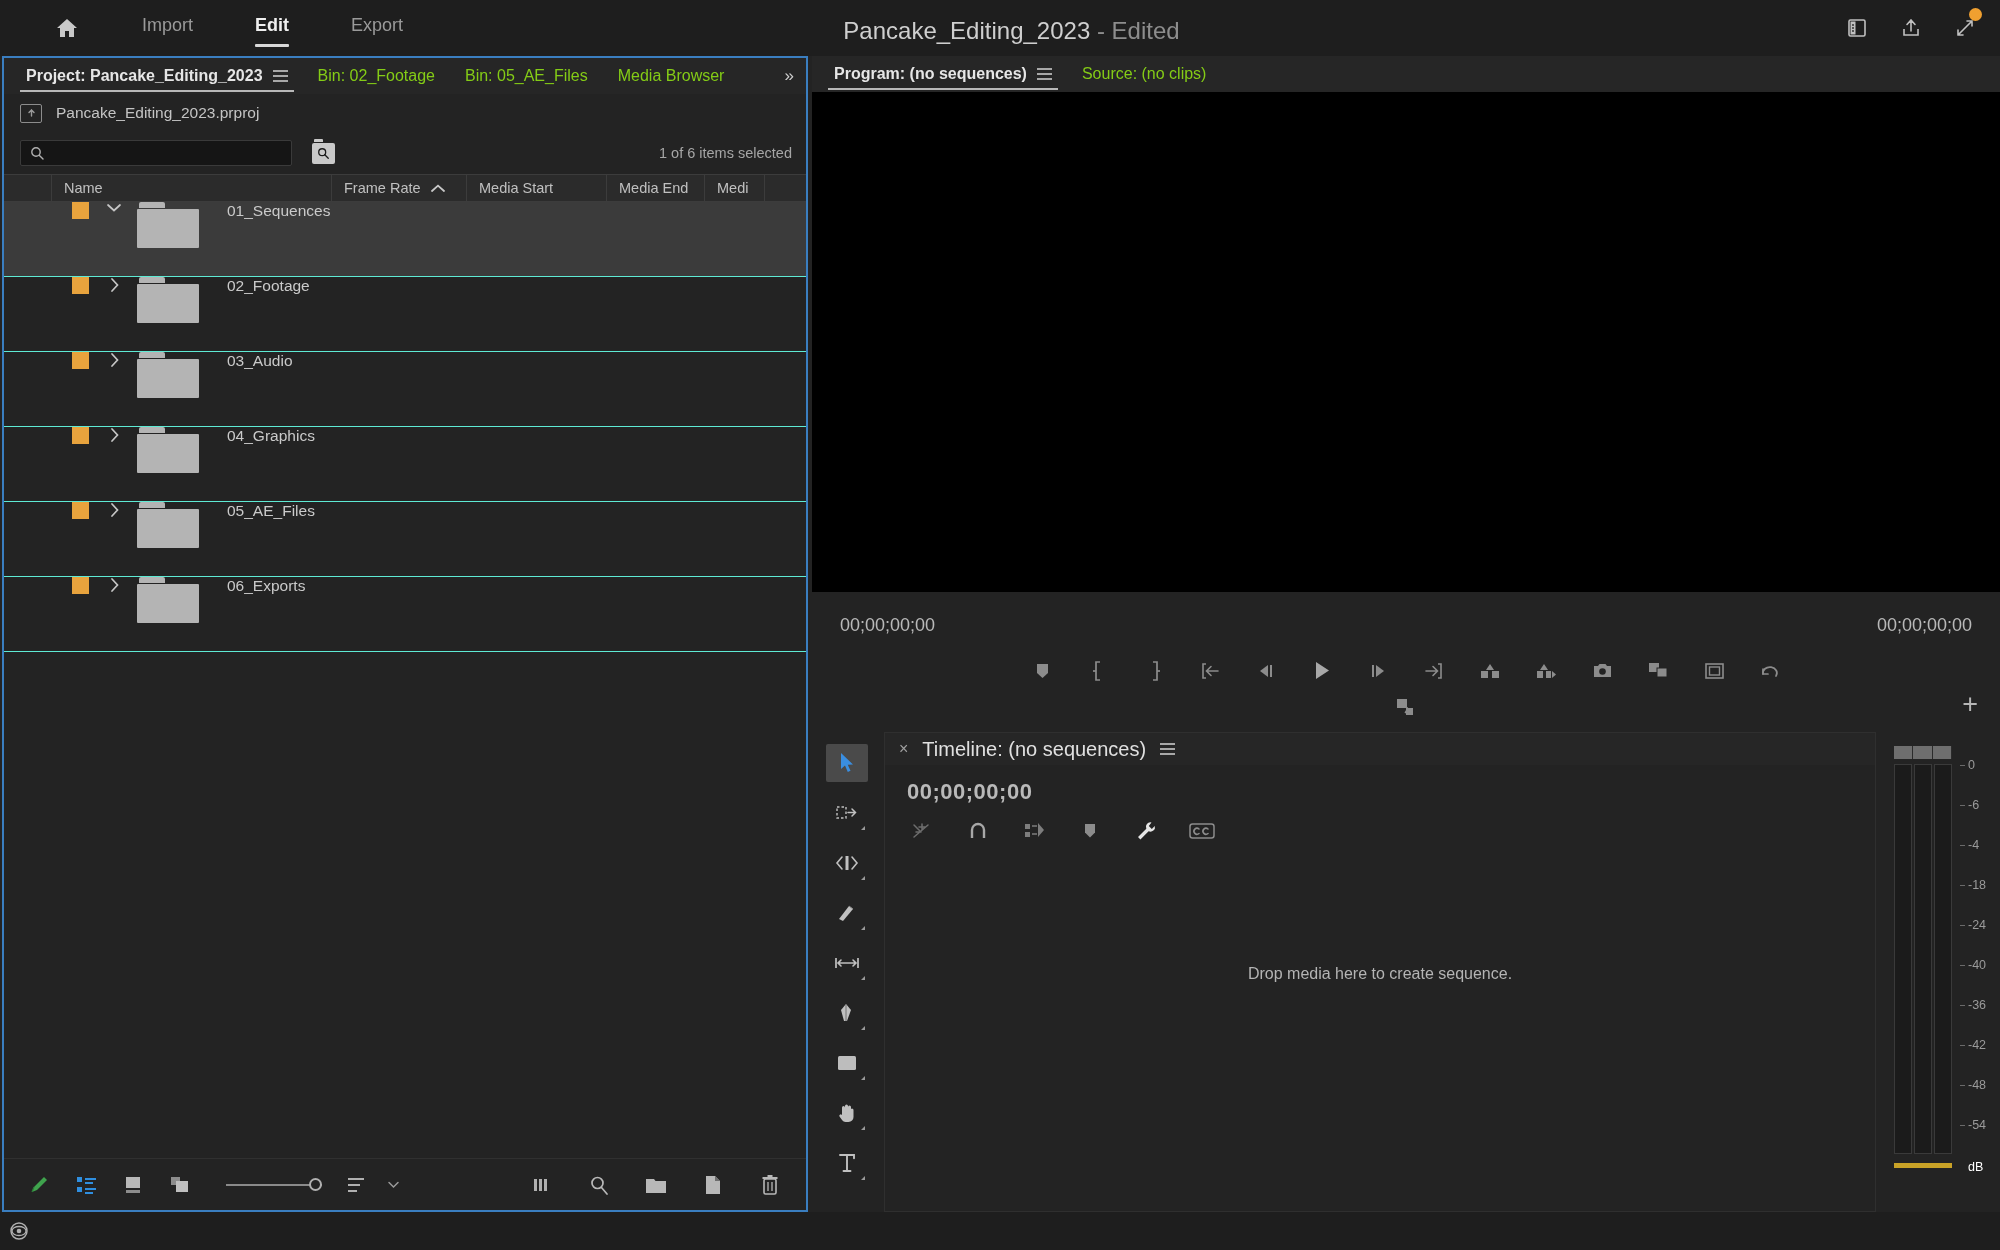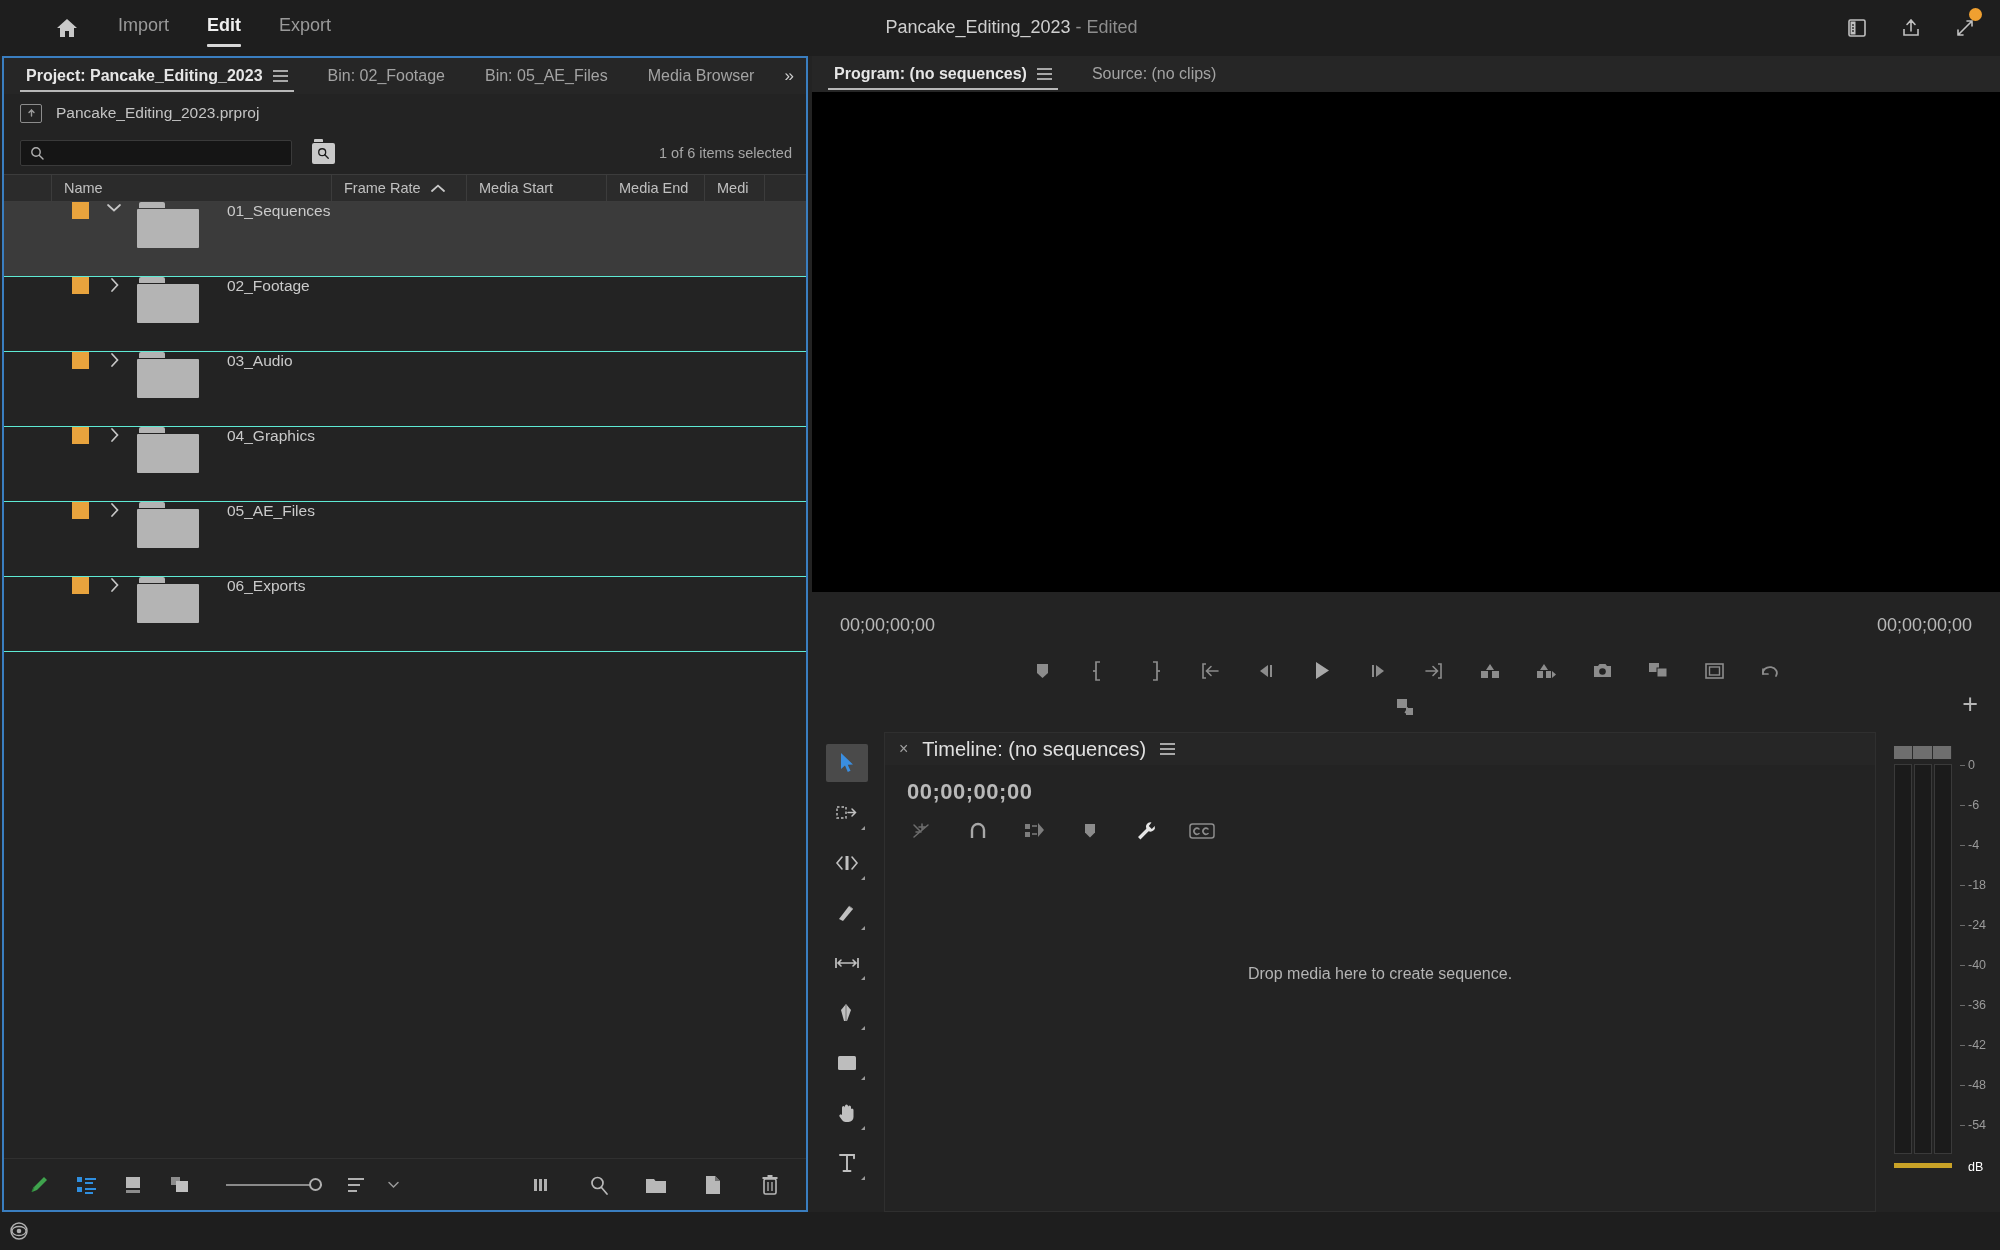--- a/index.html
+++ b/index.html
@@ -13,42 +13,42 @@
   }
   .app { position: relative; width: 2000px; height: 1250px; }
 
   
   .topbar {
     position: absolute; left: 0; top: 0; width: 2000px; height: 56px;
     background: #1e1e1e; display: flex; align-items: center;
   }
   .home-btn { margin-left: 52px; width: 30px; height: 30px; display: flex; align-items: center; justify-content: center; cursor: pointer; }
   .nav-tabs { display: flex; align-items: center; margin-left: 36px; gap: 38px; }
-  .nav-tab { font-size: 18px; color: #9a9a9a; cursor: pointer; position: relative; padding-bottom: 5px; }
+  .nav-tab { font-size: 18px; color: #9a9a9a; cursor: pointer; position: relative; padding-bottom: 5px; margin-left: 24px; }
   .nav-tab.active { color: #efefef; font-weight: bold; }
   .nav-tab.active:after {
     content: ""; position: absolute; left: 0; right: 0; bottom: -6px;
     height: 3px; background: #d8d8d8; border-radius: 1px;
   }
   .title-center {
     position: absolute; left: 0; right: 0; top: 17px; text-align: center;
-    font-size: 18px; color: #cfcfcf; pointer-events: none; padding-left: 23px;
+    font-size: 24px; color: #cfcfcf; pointer-events: none; padding-left: 23px;
   }
   .title-center .edited { color: #8d8d8d; }
   .top-right { position: absolute; right: 22px; top: 0; height: 56px; display: flex; align-items: center; gap: 28px; }
   .top-icon { width: 26px; height: 26px; display: flex; align-items: center; justify-content: center; cursor: pointer; }
   .dot-indicator { position: absolute; right: 18px; top: 8px; width: 13px; height: 13px; border-radius: 50%; background: #f0a030; }
 
   
   .project-panel {
     position: absolute; left: 2px; top: 56px; width: 806px; height: 1156px;
     background: #232323; border: 2px solid #3a7ec0;
   }
   .panel-tabrow { height: 36px; display: flex; align-items: center; background: #262626; position: relative; }
-  .ptab { font-size: 16px; color: #a3a3a3; padding: 0 6px; margin-left: 28px; cursor: pointer; position: relative; white-space: nowrap; display: flex; align-items: center; gap: 10px; }
+  .ptab { font-size: 16px; color: #84cc16; padding: 0 6px; margin-left: 18px; cursor: pointer; position: relative; white-space: nowrap; display: flex; align-items: center; gap: 10px; }
   .ptab:first-child { margin-left: 16px; }
   .ptab.active { color: #e6e6e6; font-weight: bold; }
   .ptab.active:after { content: ""; position: absolute; left: 0; right: 0; bottom: -7px; height: 2px; background: #b8b8b8; }
   .hamburger { display: inline-flex; flex-direction: column; gap: 3px; width: 15px; cursor: pointer; }
   .hamburger i { display: block; height: 2px; background: #a8a8a8; }
   .chev-more { position: absolute; right: 12px; top: 8px; font-size: 17px; color: #cfcfcf; cursor: pointer; }
 
   .breadcrumb-row { height: 38px; display: flex; align-items: center; padding-left: 16px; gap: 14px; }
   .nav-up {
     width: 22px; height: 19px; border: 1.5px solid #8c8c8c; border-radius: 2px;

